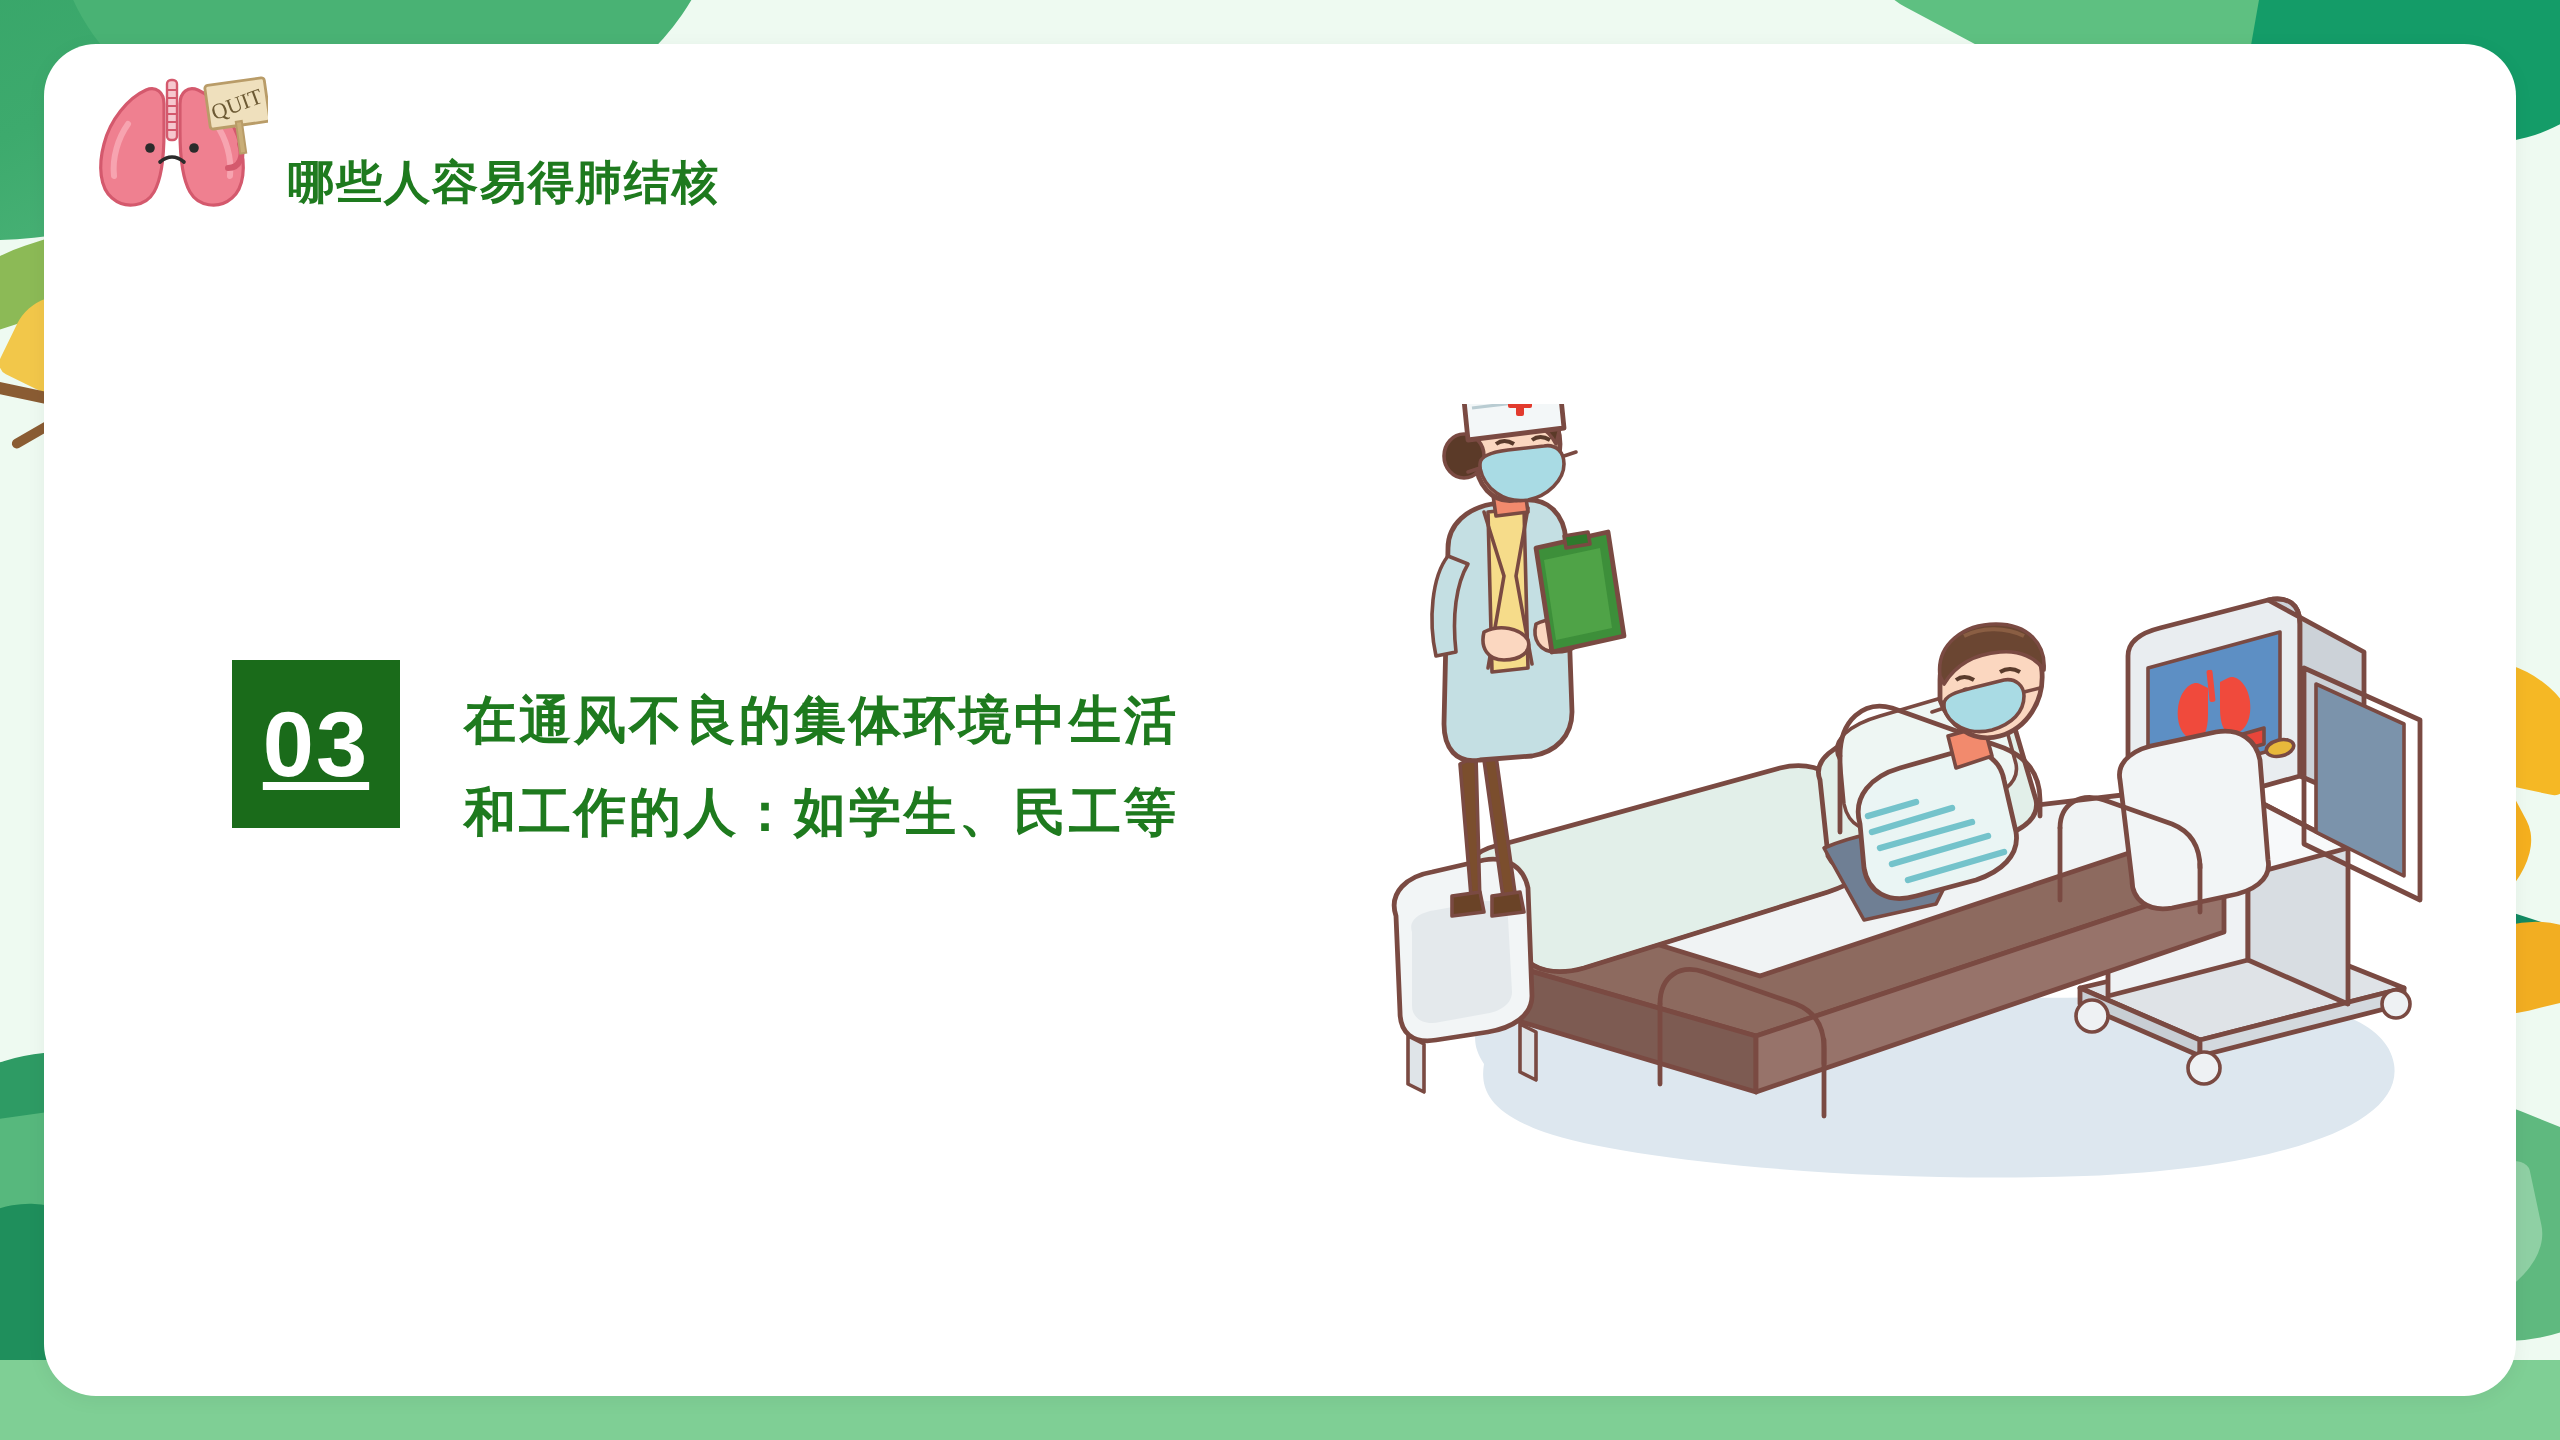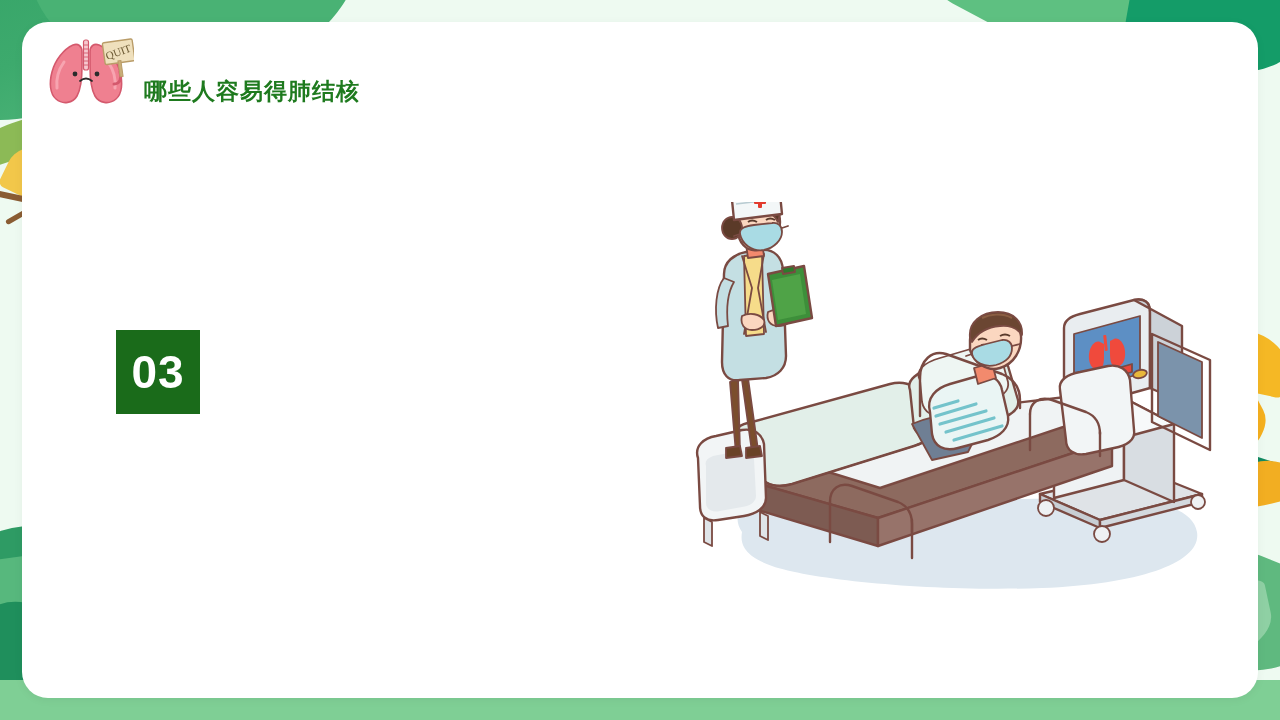--- a/index.html
+++ b/index.html
@@ -224,20 +224,21 @@
     width: 84px; height: 84px;
     background: #1a6b1a;
     color: #ffffff;
     font-size: 46px;
     font-weight: bold;
     display: flex;
     align-items: center;
     justify-content: center;
     letter-spacing: 1px;
     flex: 0 0 auto;
+    text-decoration: underline;
   }
   .desc-lines {
     padding-top: 8px;
   }
   .desc-line {
     font-size: 26px;
     font-weight: bold;
     color: #1e7a1e;
     line-height: 1.75;
     letter-spacing: 1.5px;
@@ -320,20 +321,24 @@
             <text x="77" y="19" font-family="'Liberation Serif', serif" font-size="11" fill="#6d5a34" text-anchor="middle" transform="rotate(-12 77 17)">QUIT</text>
             <rect x="75" y="24" width="3" height="16" fill="#c9ae78" stroke="#b99c68" stroke-width="1"></rect>
           </g>
         </svg>
       </span>
       <span class="header-title">哪些人容易得肺结核</span>
     </div>
 
     <div class="content-row">
       <div class="num-badge">03</div>
+      <div class="desc-lines">
+        <div class="desc-line">在通风不良的集体环境中生活</div>
+        <div class="desc-line">和工作的人：如学生、民工等</div>
+      </div>
     </div>
 
     <div class="illustration">
       <svg viewBox="0 0 540 410" xmlns="http://www.w3.org/2000/svg">
         <defs>
           <style>
             .ol { stroke:#7a4a42; stroke-width:2.4; stroke-linejoin:round; stroke-linecap:round; }
             .ol-thin { stroke:#7a4a42; stroke-width:1.8; stroke-linejoin:round; stroke-linecap:round; }
           </style>
         </defs>

